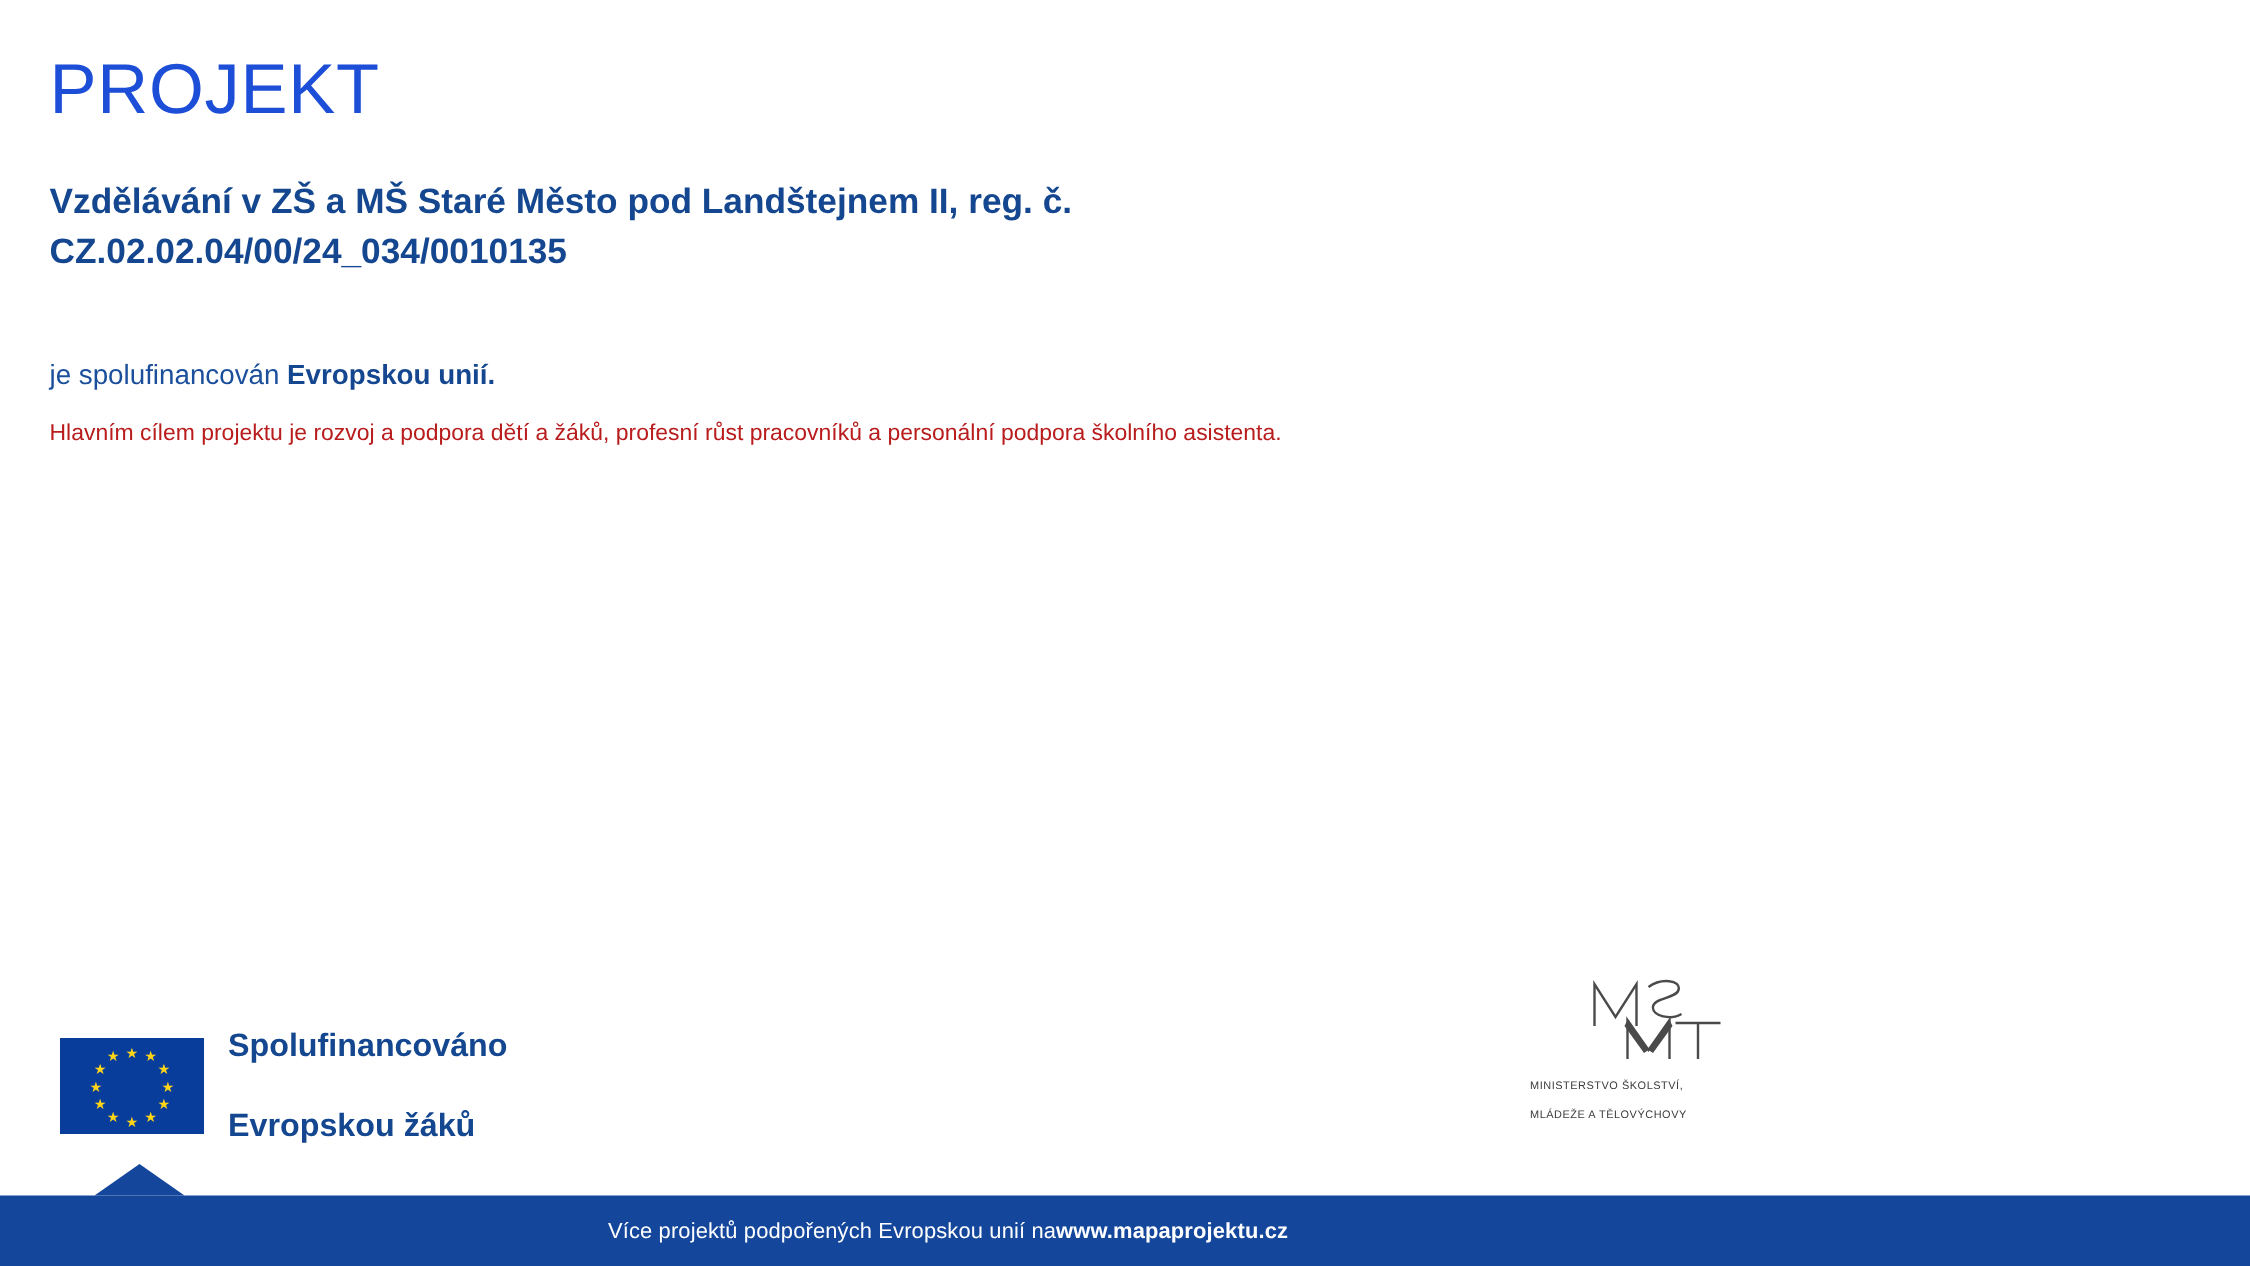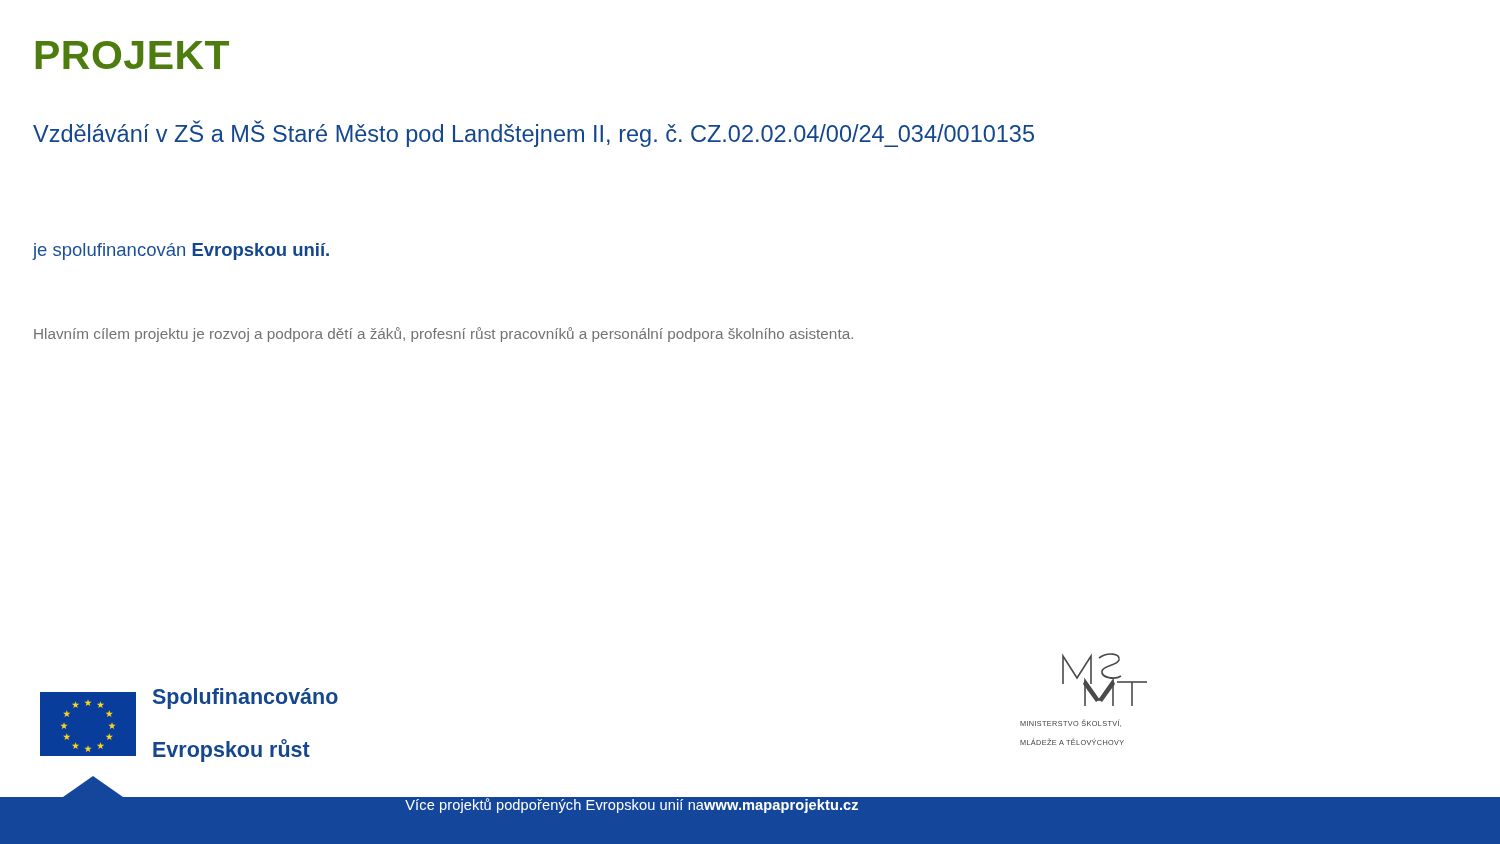--- a/index.html
+++ b/index.html
@@ -21,35 +21,35 @@
     width: 1500px;
     height: 844px;
     background: #ffffff;
   }
 
   
   .title {
     position: absolute;
     left: 33px;
     top: 34px;
-    font-size: 41px;
+    font-size: 47px;
     line-height: 1.05;
     letter-spacing: 0.5px;
-    color: #4d7c0f;
-    font-weight: 700;
+    color: #1d4ed8;
+    font-weight: 400;
   }
   .subtitle {
     position: absolute;
     left: 33px;
     top: 118px;
     width: 1020px;
     font-size: 23.5px;
     line-height: 1.42;
     color: #14478f;
-    font-weight: normal;
+    font-weight: bold;
   }
   .cofin-line {
     position: absolute;
     left: 33px;
     top: 227px;
     font-size: 18.5px;
     color: #1b4f9c;
     font-weight: 400;
     margin-top: 12px;
   }
@@ -57,23 +57,22 @@
     font-weight: bold;
     color: #14478f;
   }
   .goal {
     position: absolute;
     left: 33px;
     top: 278px;
     width: 1300px;
     font-size: 15.3px;
     line-height: 1.4;
-    color: #737373;
-    font-weight: 400;
-    margin-top: 45px;
+    color: #b91c1c;
+    font-weight: 400;
   }
 
   
   .eu-logo-block {
     position: absolute;
     left: 40px;
     top: 658px;
     display: flex;
     align-items: center;
     gap: 16px;
@@ -149,20 +148,21 @@
     border-right: 30px solid transparent;
     border-bottom: 21px solid #14479b;
   }
   .footer-text {
     position: absolute;
     left: 0;
     bottom: 0;
     width: 1264px;
     height: 47px;
     display: flex;
+    align-items: center;
     justify-content: center;
     color: #ffffff;
     font-size: 14.6px;
     font-weight: 400;
     letter-spacing: 0.1px;
   }
   .footer-text b { font-weight: bold; }
 </style>
 </head>
 <body>
@@ -189,21 +189,21 @@
       <span class="star" style="left:60.5px;top:54.3px;">★</span>
       <span class="star" style="left:48px;  top:57px;">★</span>
       <span class="star" style="left:35.5px;top:54.3px;">★</span>
       <span class="star" style="left:26.7px;top:45.5px;">★</span>
       <span class="star" style="left:24px;  top:34px;">★</span>
       <span class="star" style="left:26.7px;top:22.5px;">★</span>
       <span class="star" style="left:35.5px;top:13.7px;">★</span>
     </div>
     <div class="eu-text">
       <div>Spolufinancováno</div>
-      <div>Evropskou růst</div>
+      <div>Evropskou žáků</div>
     </div>
   </div>
 
   <div class="msmt-logo">
     <svg class="msmt-mark" viewBox="0 0 100 58" aria-hidden="true">
       <g fill="none" stroke="#4a4a4a" stroke-width="1.6">
         <path d="M8 34 L8 6 L22 28 L36 6 L36 34"></path>
         <path d="M44 8 C52 2, 66 3, 64 10 C62 16, 48 15, 47 21 C46 28, 60 30, 66 26"></path>
         <path d="M30 56 L30 30 L44 50 L58 30 L58 56"></path>
         <path d="M62 32 L92 32"></path>

